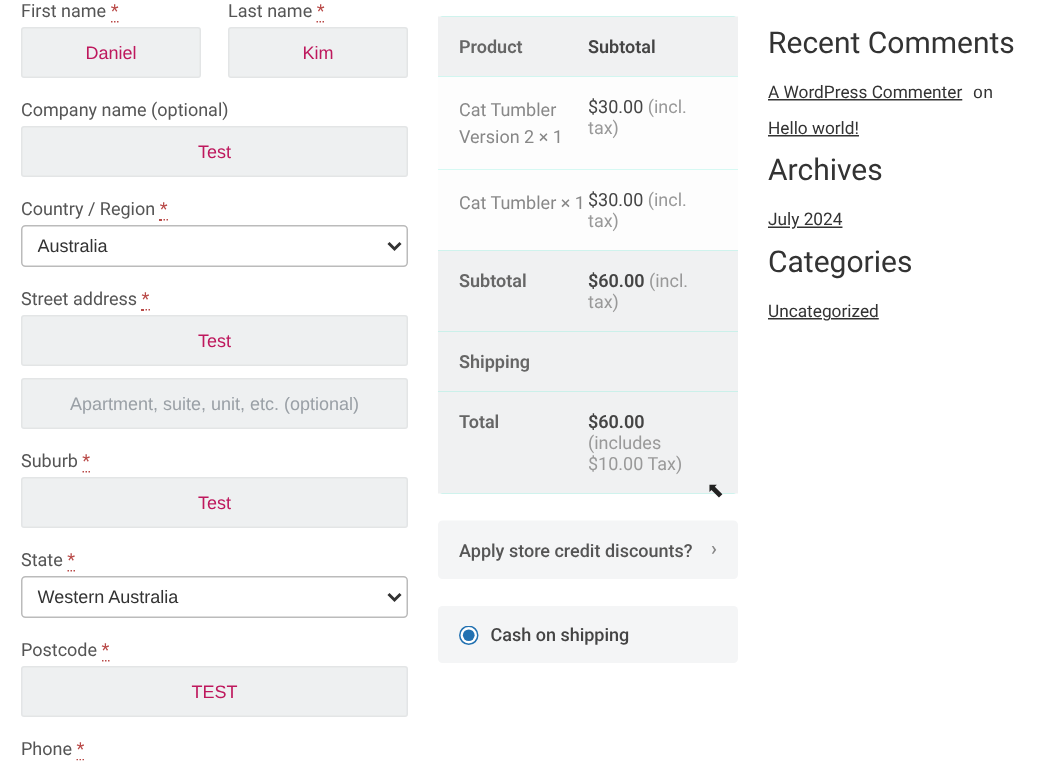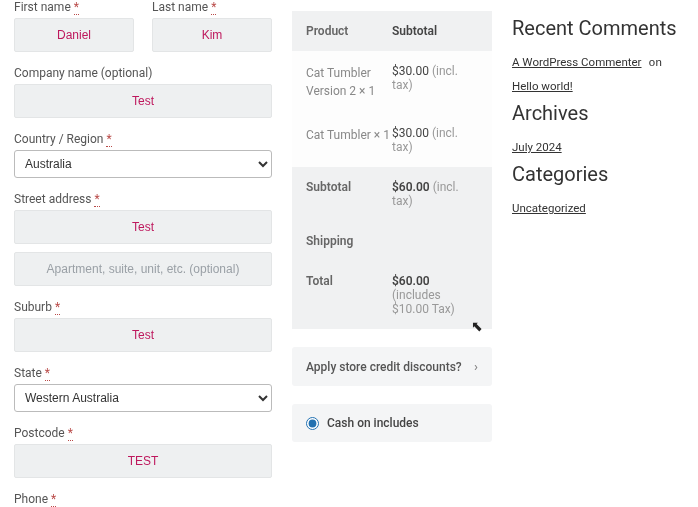--- a/index.html
+++ b/index.html
@@ -201,21 +201,21 @@
     </div>
 
     <div class="panel credit">
       <span>Apply store credit discounts?</span>
       <span class="chev">›</span>
     </div>
 
     <div class="pay-box">
       <div class="pay-head">
         <input type="radio" checked="" style="">
-        <span>Cash on includes</span>
+        <span>Cash on shipping</span>
       </div>
 
     </div>
   </div>
 
   <div class="col-side">
     <div class="side-h">Recent Comments</div>
     <div class="side-block">
       <a class="side-link">A WordPress Commenter</a><span class="side-text"> on </span><a class="side-link">Hello world!</a>
     </div>

